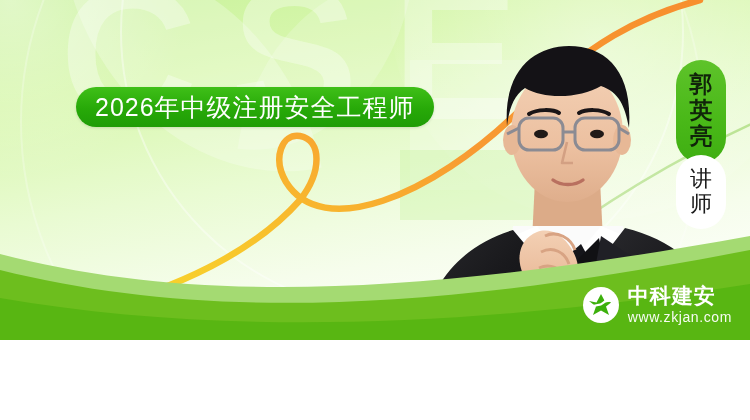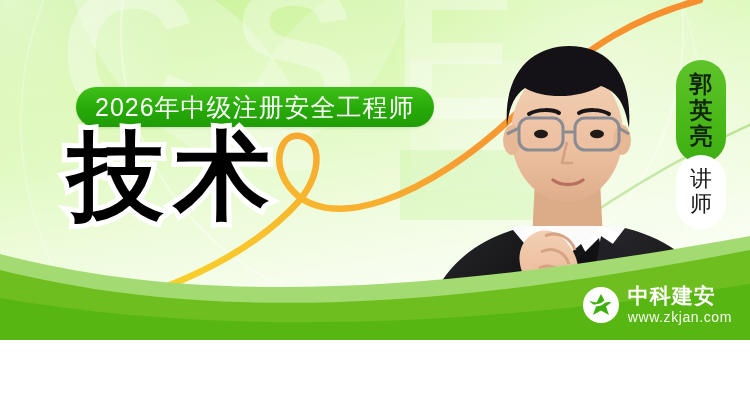--- a/index.html
+++ b/index.html
@@ -262,21 +262,20 @@
   <svg class="band" viewBox="0 0 750 130" preserveAspectRatio="none">
     <path d="M0,44 C200,96 430,84 750,26 L750,130 L0,130 Z" fill="#a4da72"></path>
     <path d="M0,60 C210,112 440,100 750,40 L750,130 L0,130 Z" fill="#6dbe1e"></path>
     <path d="M0,88 C220,126 470,118 750,74 L750,130 L0,130 Z" fill="#58b612"></path>
   </svg>
 
   <div class="badge">
     <span class="badge-text">2026年中级注册安全工程师</span>
   </div>
 
-  <div class="title-main">技术</div>
 
   <div class="inst-wrap">
     <div class="inst-name">
       <span>郭</span>
       <span>英</span>
       <span>亮</span>
     </div>
     <div class="inst-role">
       <span>讲</span>
       <span>师</span>

